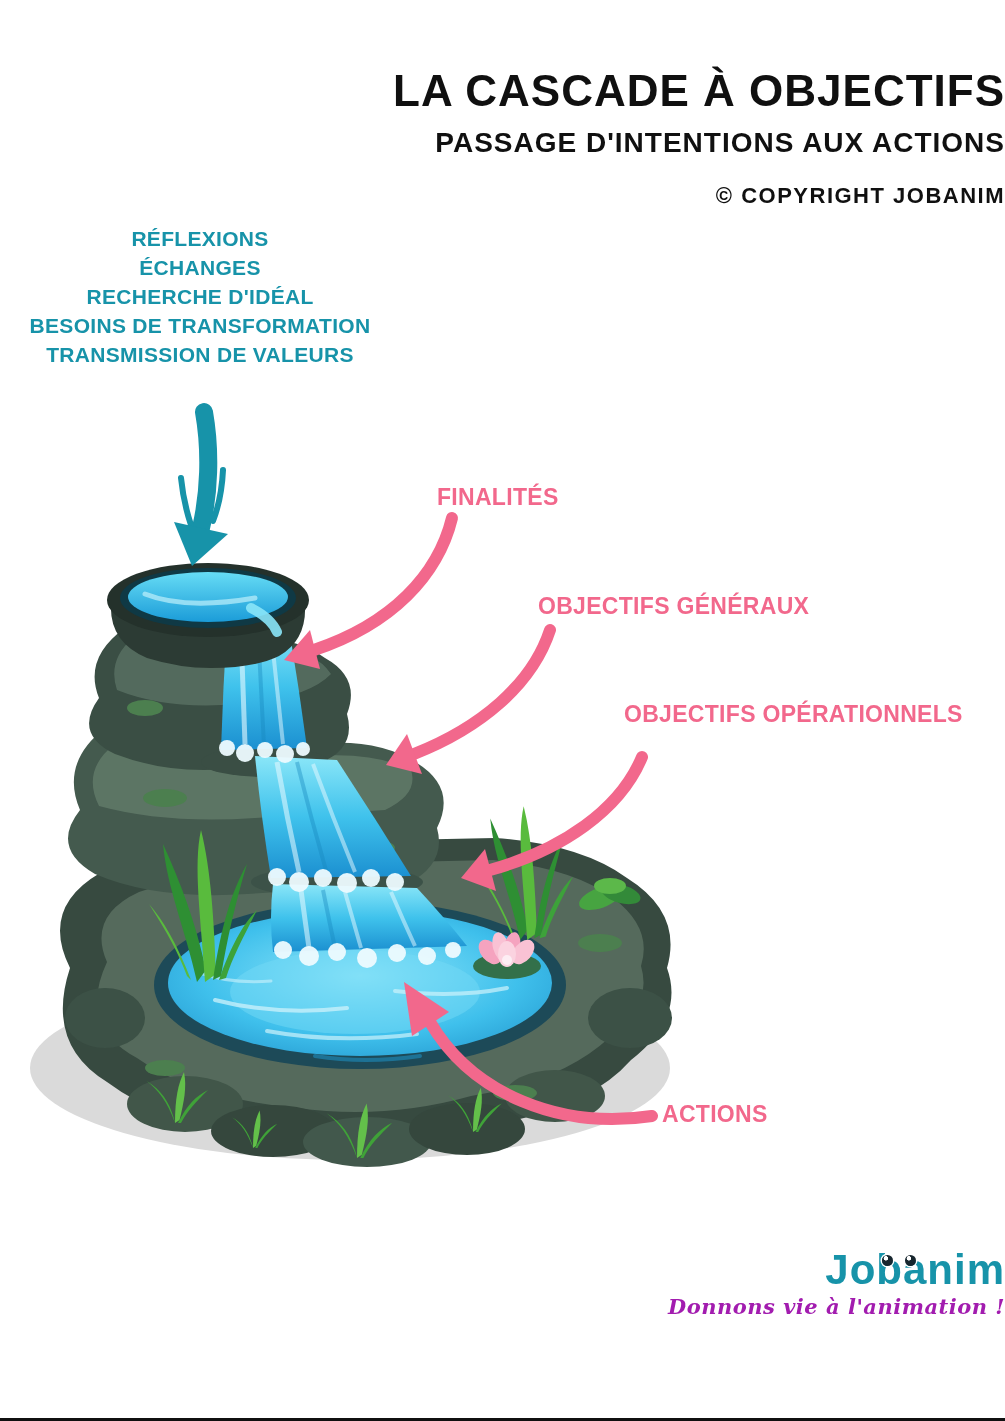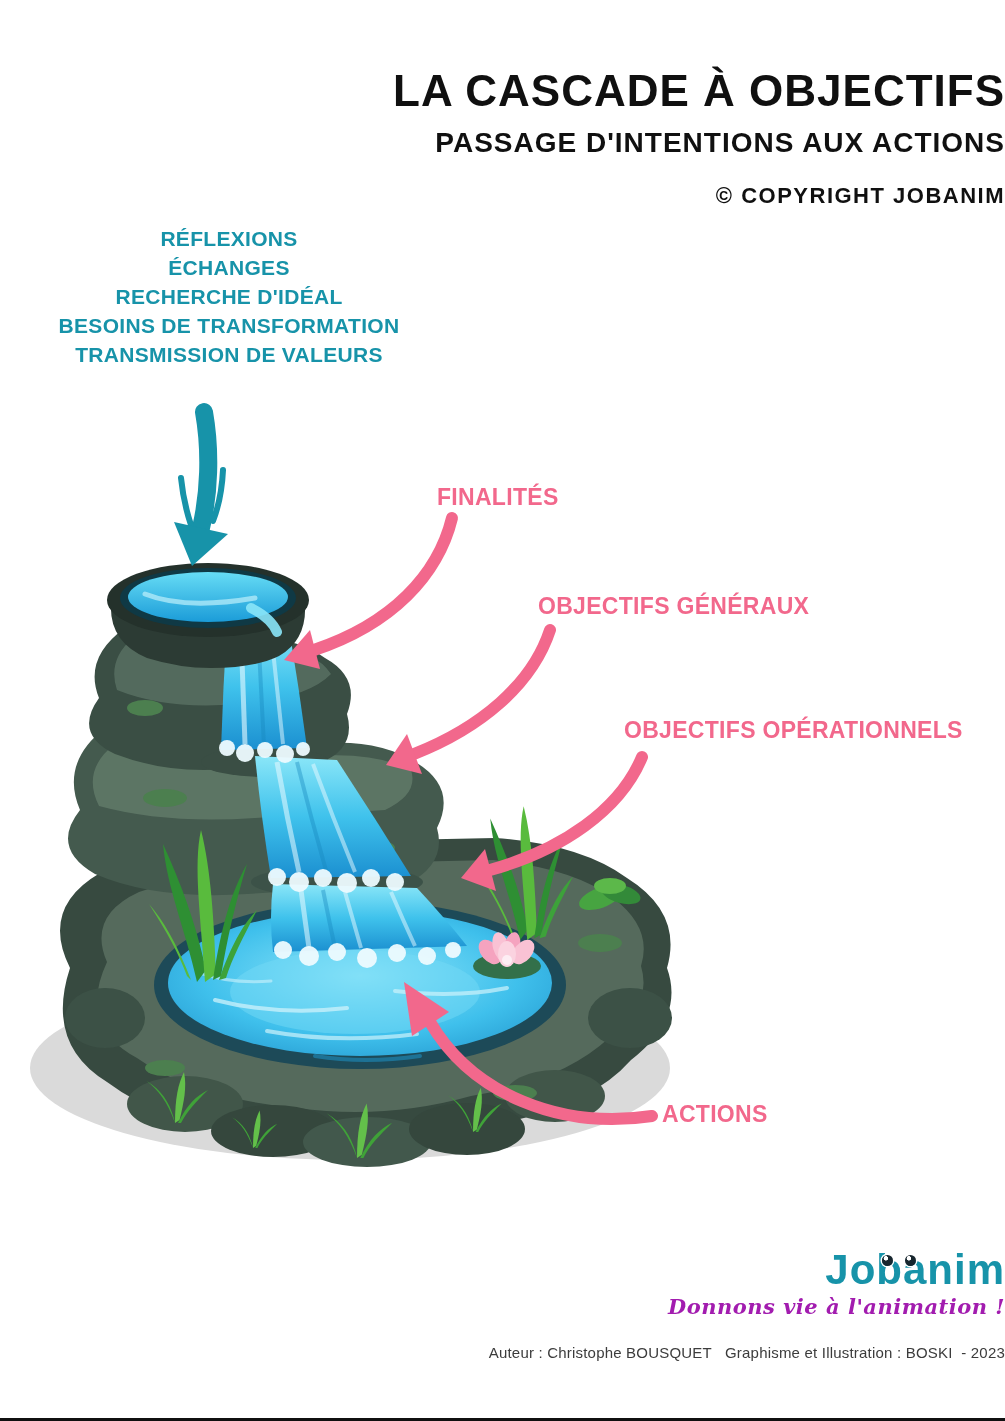--- a/index.html
+++ b/index.html
@@ -28,21 +28,20 @@
   }
 
   .intentions{
     top:224px;left:0;width:400px;
     text-align:center;
     color:#1793A9;
     font-weight:700;
     font-size:21px;
     line-height:29px;
     letter-spacing:0.3px;
-    padding-left:29px;
   }
 
   .stage-label{
     position:absolute;
     color:#F2688C;
     font-weight:700;
     font-size:23px;
     letter-spacing:0.3px;
     white-space:nowrap;
   }
@@ -255,27 +254,26 @@
       <polygon points="386,765 407,734 422,774" fill="#F2688C" stroke="none"></polygon>
       <path d="M642,757 C620,810 562,850 490,870"></path>
       <polygon points="461,878 485,849 496,891" fill="#F2688C" stroke="none"></polygon>
       <path d="M652,1116 C560,1130 472,1094 430,1022"></path>
       <polygon points="404,982 449,1012 412,1036" fill="#F2688C" stroke="none"></polygon>
     </g>
   </svg>
 
   <div class="stage-label" style="left:437px;top:484px">FINALITÉS</div>
   <div class="stage-label" style="left:538px;top:593px">OBJECTIFS GÉNÉRAUX</div>
-  <div class="stage-label" style="left:624px;top:717px">OBJECTIFS OPÉRATIONNELS</div>
+  <div class="stage-label" style="left:624px;top:701px">OBJECTIFS OPÉRATIONNELS</div>
   <div class="stage-label" style="left:662px;top:1101px">ACTIONS</div>
 
   <div class="abs ctr logo-wrap">
     <span class="logo">
       <span>Jobanim</span>
       <span class="eye eye1"></span>
       <span class="eye eye2"></span>
     </span>
   </div>
   <div class="abs ctr tagline">Donnons vie à l'animation !</div>
-  <div class="abs ctr credits">Auteur : Christophe BOUSQUET&nbsp;&nbsp; Graphisme et Illustration : BOSKI&nbsp; - 2023</div>
 
   <div class="abs bottom-edge"></div>
 </div>
 
 </body></html>

